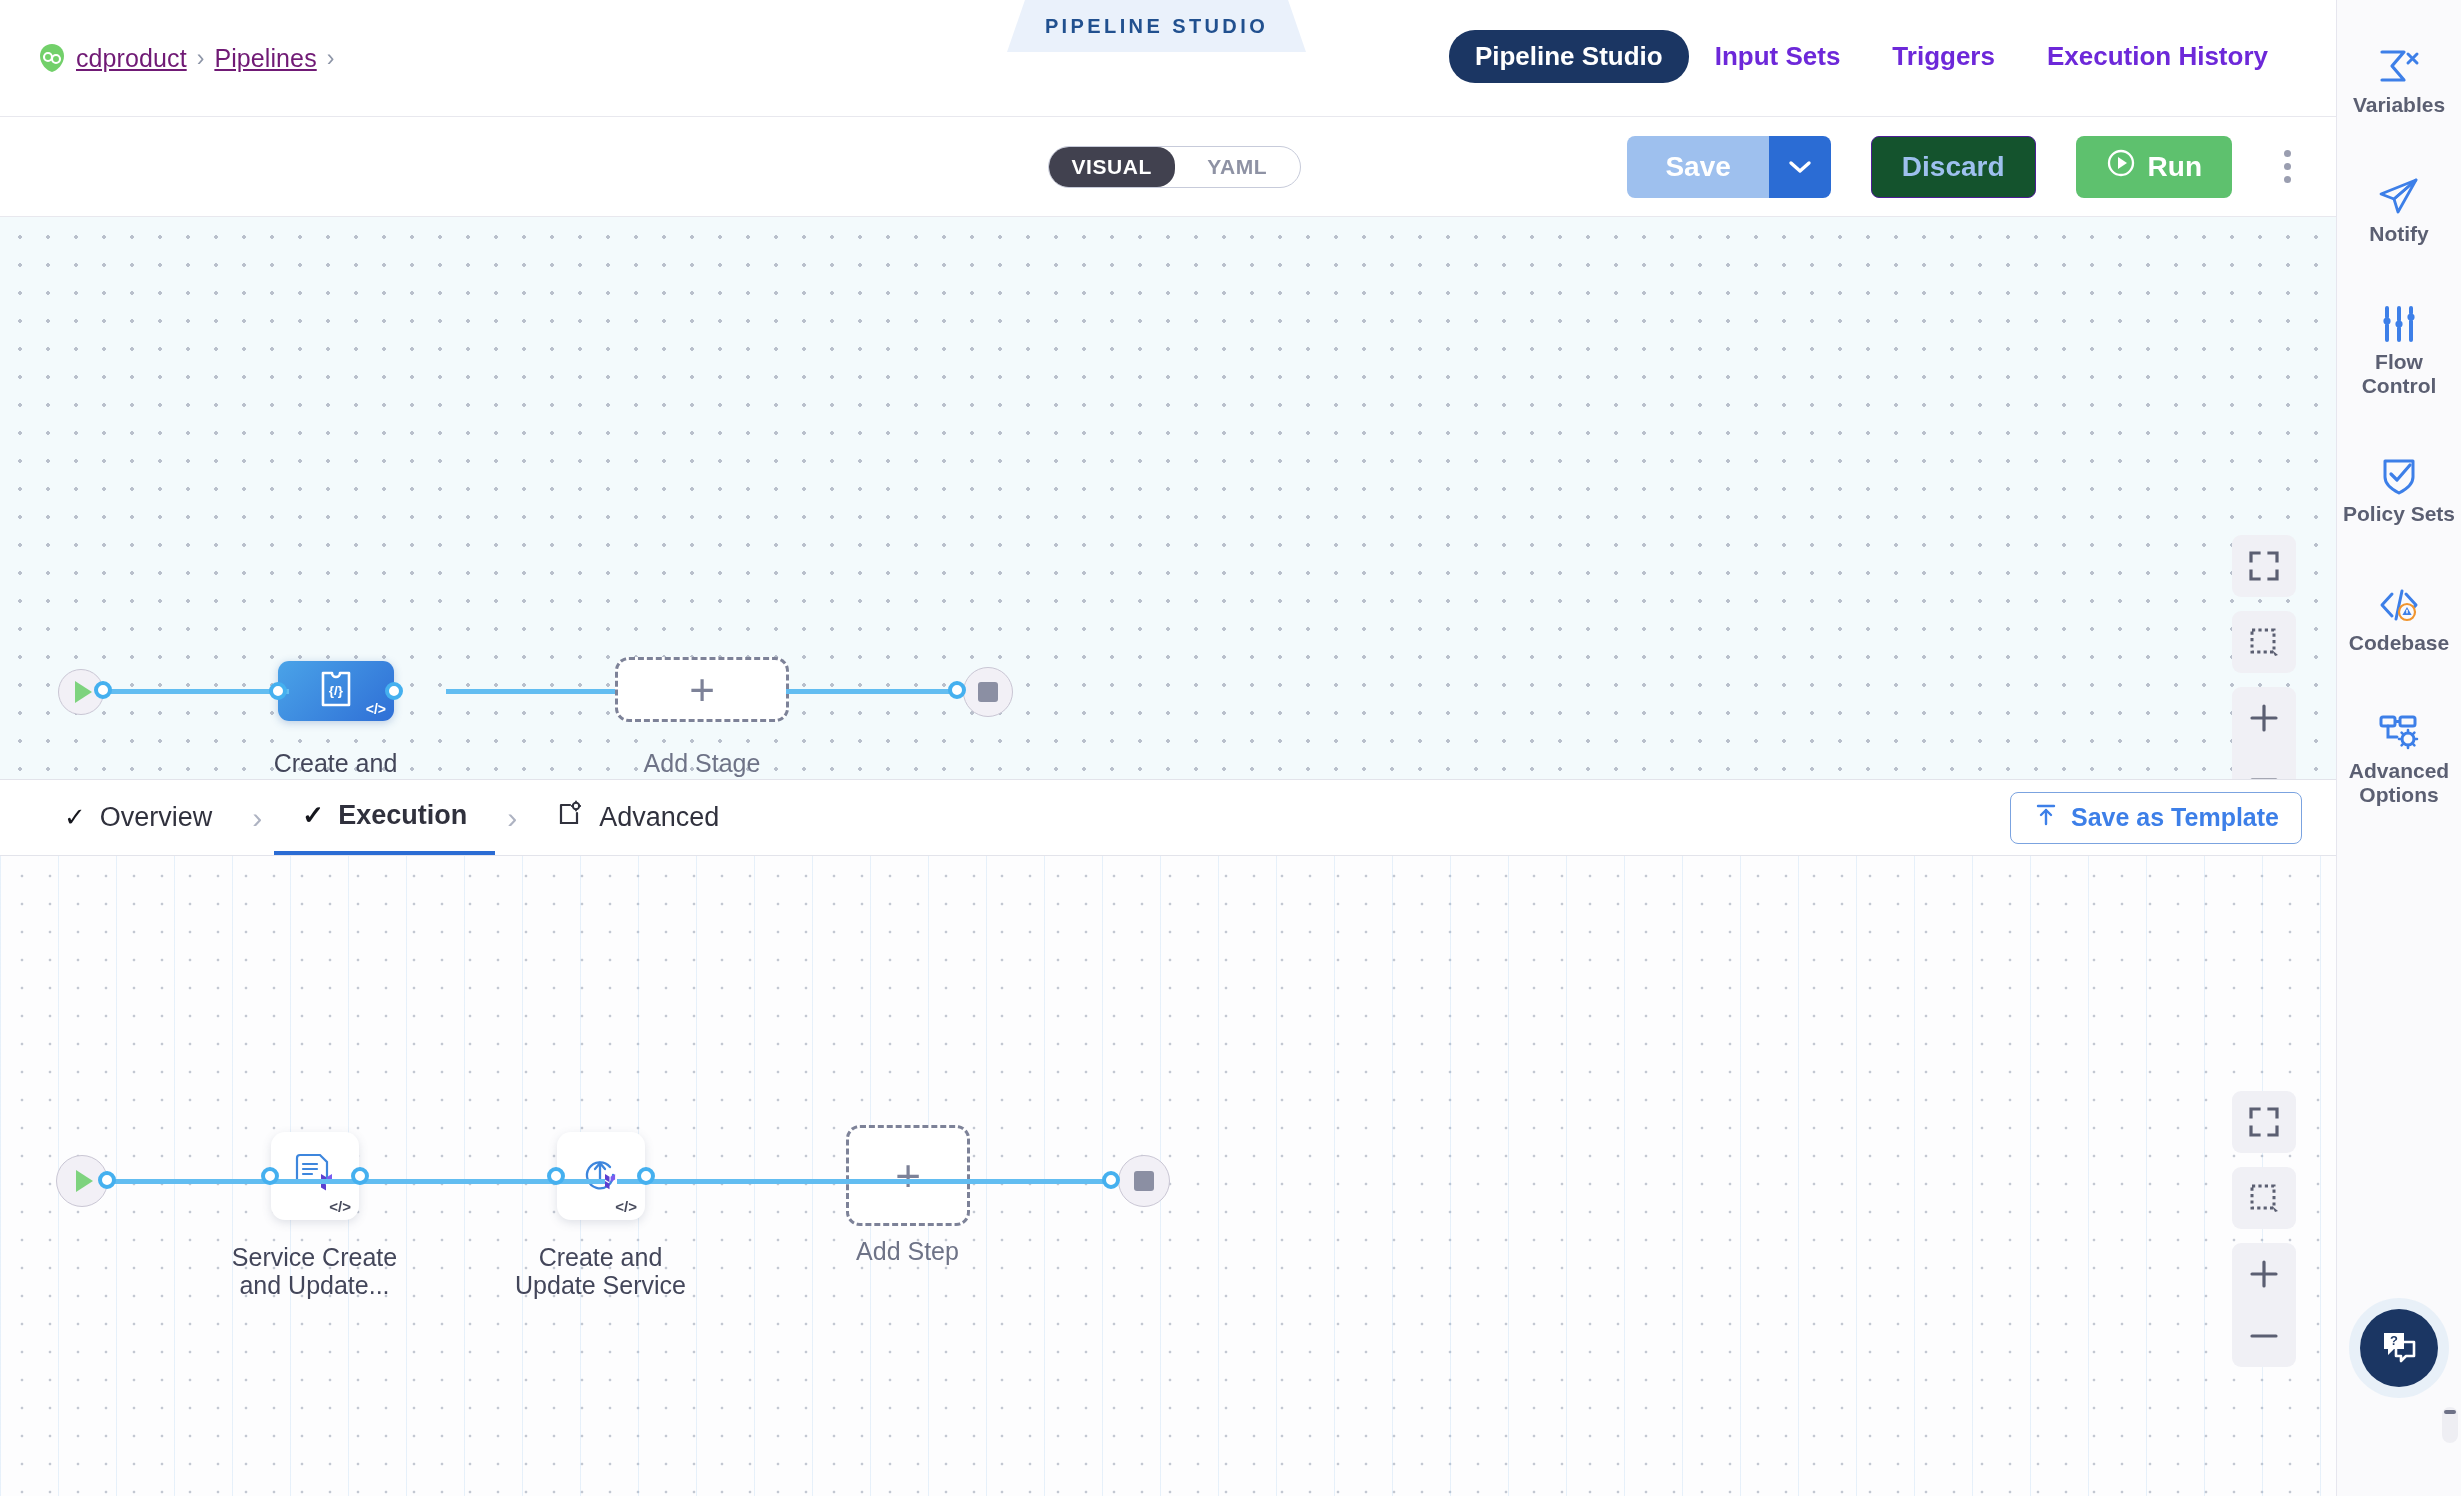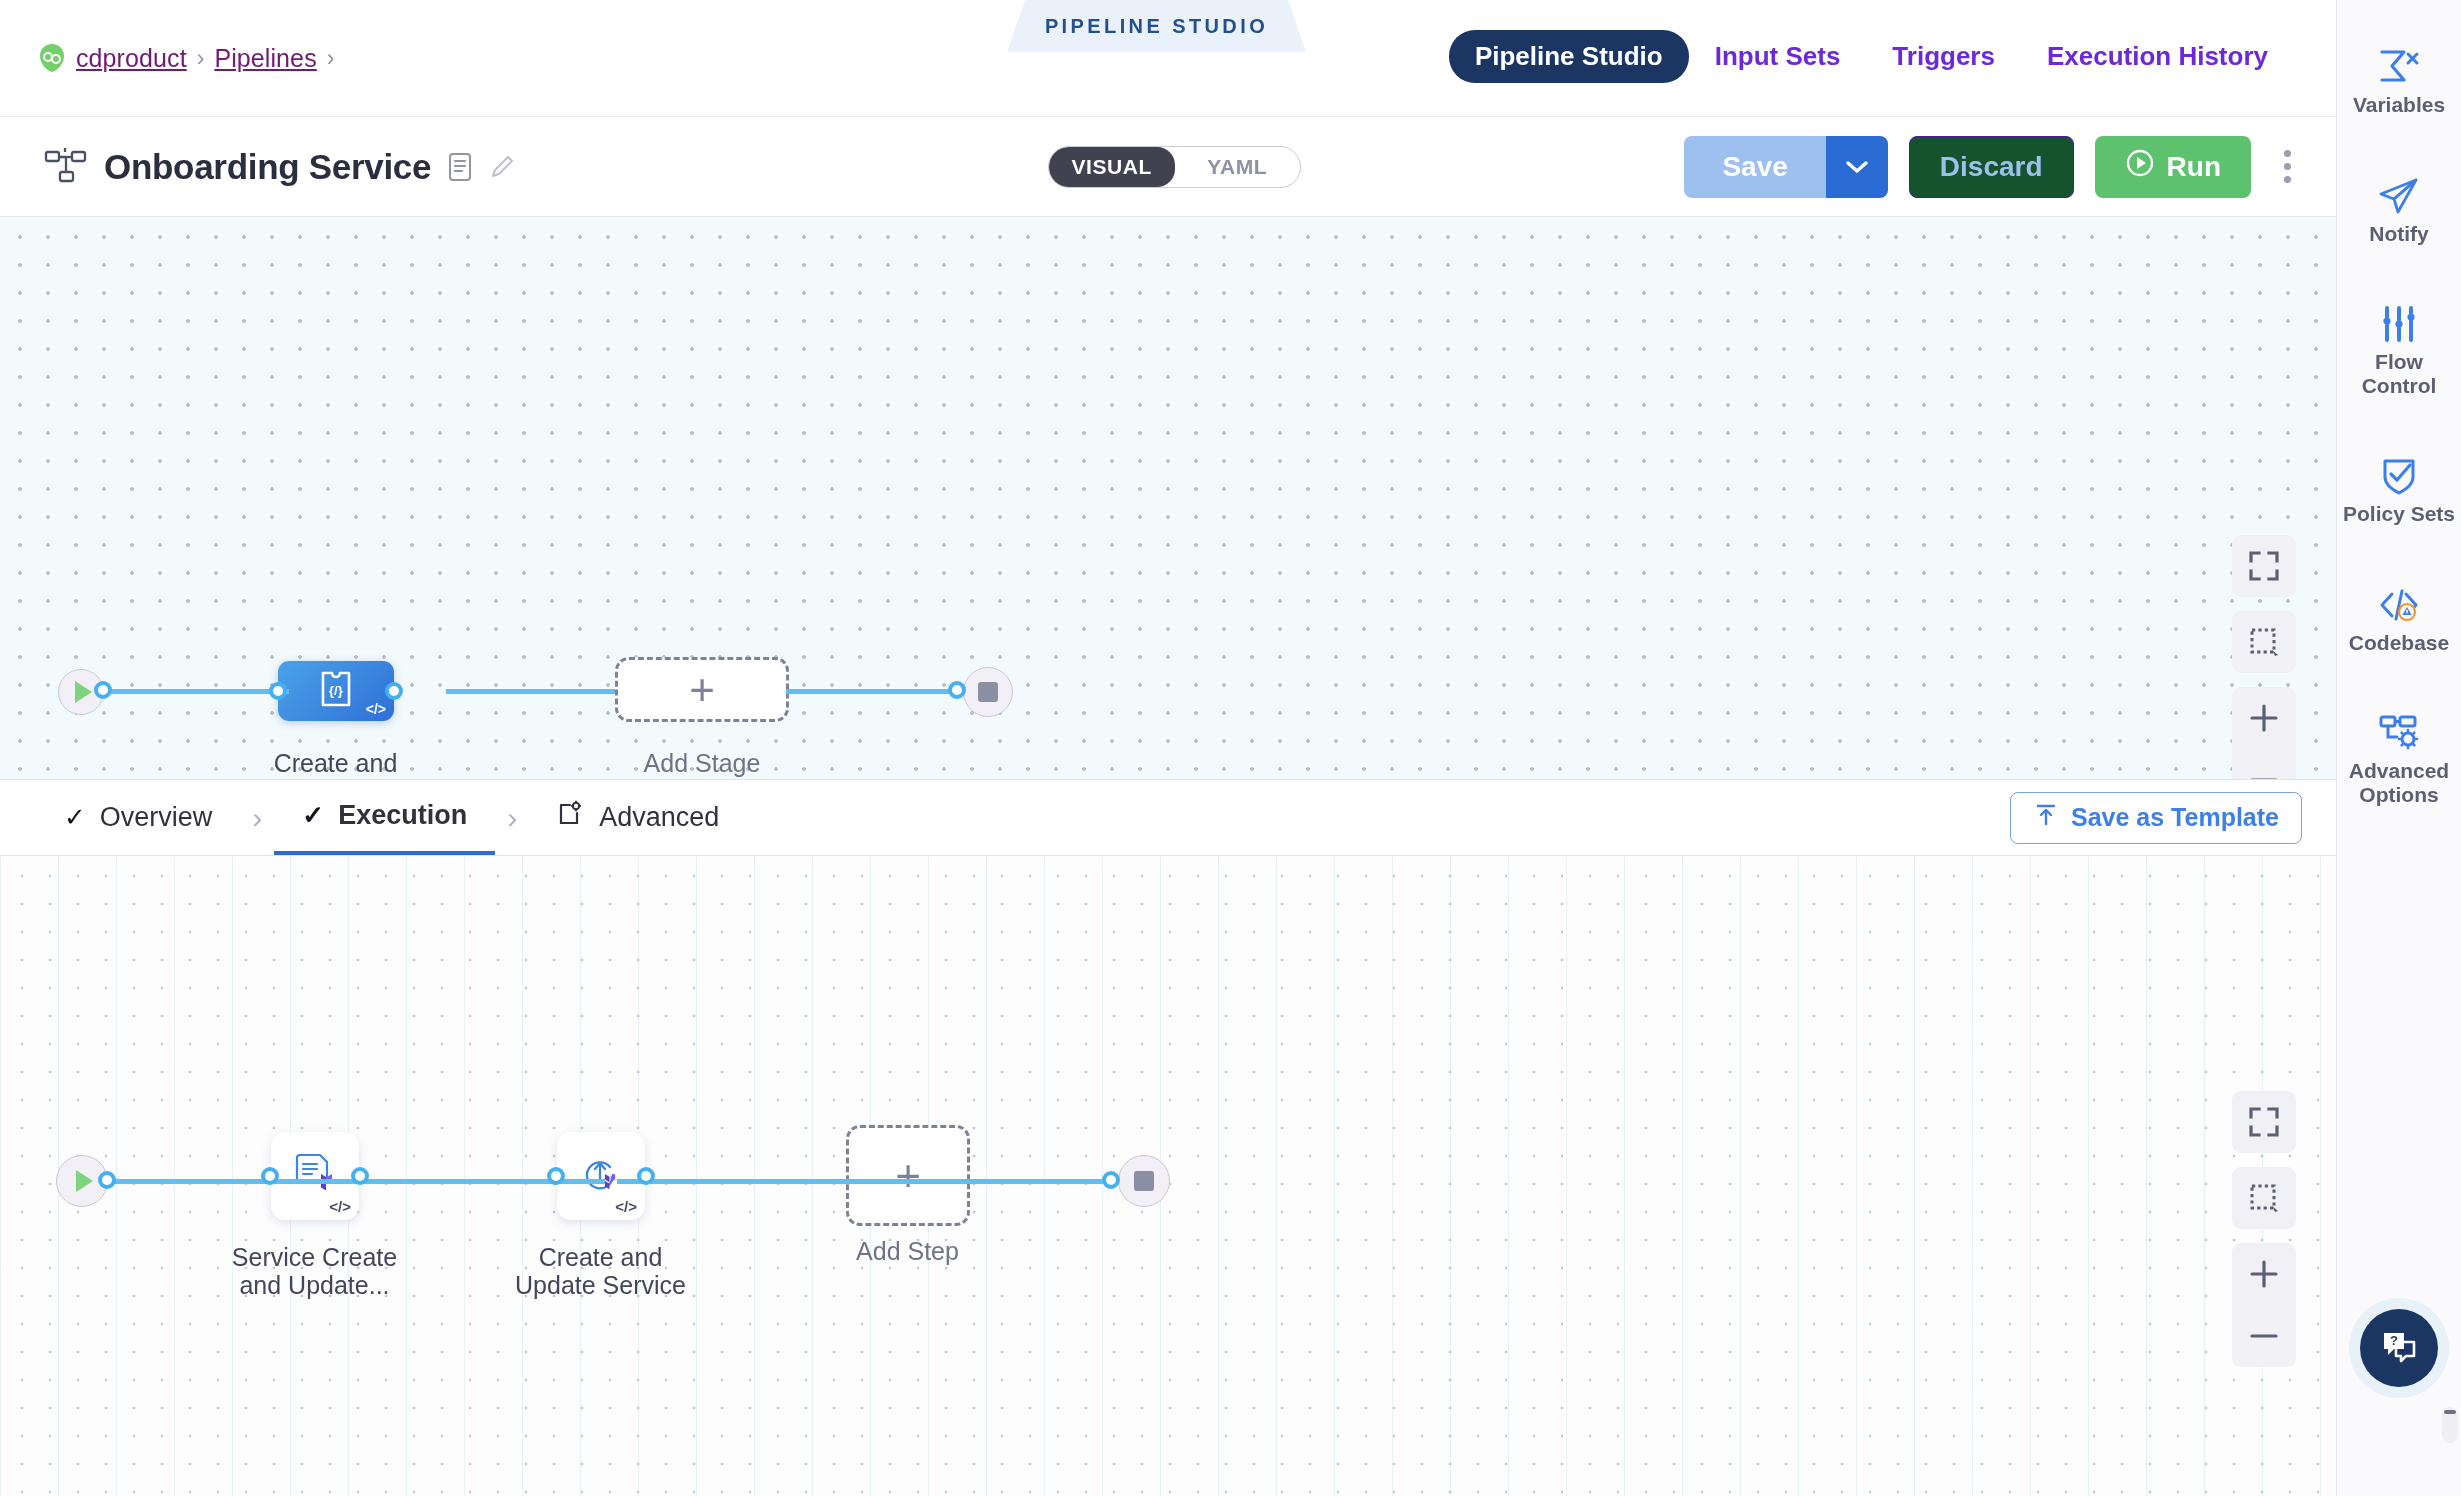--- a/index.html
+++ b/index.html
@@ -59,21 +59,21 @@
     position: absolute; left: 1048px; top: 50%; transform: translateY(-50%);
     width: 253px; height: 42px; border: 1px solid #c7cbda; border-radius: 21px;
     display: flex; align-items: center; background: #fff; overflow: hidden;
   }
   .vy-toggle .seg {
     flex: 1; height: 100%; display: flex; align-items: center; justify-content: center;
     font-size: 21px; font-weight: bold; letter-spacing: 0.6px; color: #8e92a4;
   }
   .vy-toggle .seg.active { background: #41414f; color: #fff; border-radius: 18px; }
 
-  .title-actions { position: absolute; right: 34px; top: 50%; transform: translateY(-50%); display: flex; align-items: flex-start; gap: 21px; }
+  .title-actions { position: absolute; right: 34px; top: 50%; transform: translateY(-50%); display: flex; align-items: flex-start; gap: 40px; }
   .save-group { display: flex; height: 62px; border-radius: 8px; overflow: hidden; }
   .save-btn {
     background: #9ec0ee; color: #fff; font-size: 28px; font-weight: bold;
     padding: 0 38px; display: flex; align-items: center; border: none;
     font-family: inherit; cursor: default;
   }
   .save-caret {
     background: #2b6cd4; width: 62px; display: flex; align-items: center; justify-content: center;
     border: none; cursor: pointer;
   }
@@ -233,44 +233,20 @@
 
       <div class="topnav">
         <a href="#" class="active">Pipeline Studio</a>
         <a href="#">Input Sets</a>
         <a href="#">Triggers</a>
         <a href="#">Execution History</a>
       </div>
     </div>
 
     <div class="titlebar">
-      <div class="title-left">
-        <span class="pipeline-icon">
-          <svg width="44" height="38" viewBox="0 0 44 38">
-            <rect x="2" y="4" width="13" height="9" rx="2" fill="none" stroke="#4c5063" stroke-width="2.3"></rect>
-            <rect x="28" y="4" width="13" height="9" rx="2" fill="none" stroke="#4c5063" stroke-width="2.3"></rect>
-            <rect x="16" y="24" width="13" height="9" rx="2" fill="none" stroke="#4c5063" stroke-width="2.3"></rect>
-            <path d="M21 4 L21 -1" stroke="#4c5063" stroke-width="2.3"></path>
-            <path d="M15 9 L22 9 M22 9 L22 24" fill="none" stroke="#4c5063" stroke-width="2.3"></path>
-            <path d="M22 9 L28 9" stroke="#4c5063" stroke-width="2.3"></path>
-          </svg>
-        </span>
-        <span class="page-title">Onboarding Service</span>
-        <span class="mini-ico">
-          <svg width="26" height="30" viewBox="0 0 26 30">
-            <rect x="3" y="2" width="20" height="26" rx="3" fill="none" stroke="#6d7185" stroke-width="2"></rect>
-            <path d="M8 9h10M8 14h10M8 19h7" stroke="#6d7185" stroke-width="2.2" stroke-linecap="round"></path>
-          </svg>
-        </span>
-        <span class="mini-ico pencil">
-          <svg width="26" height="30" viewBox="0 0 26 30">
-            <path d="M4 24 L6 18 L19 5 L23 9 L10 22 Z" fill="none" stroke="#8b8fa3" stroke-width="2.2" stroke-linejoin="round"></path>
-          </svg>
-        </span>
-      </div>
 
       <div class="vy-toggle">
         <div class="seg active">VISUAL</div>
         <div class="seg">YAML</div>
       </div>
 
       <div class="title-actions">
         <div class="save-group">
           <button class="save-btn">Save</button>
           <button class="save-caret">

